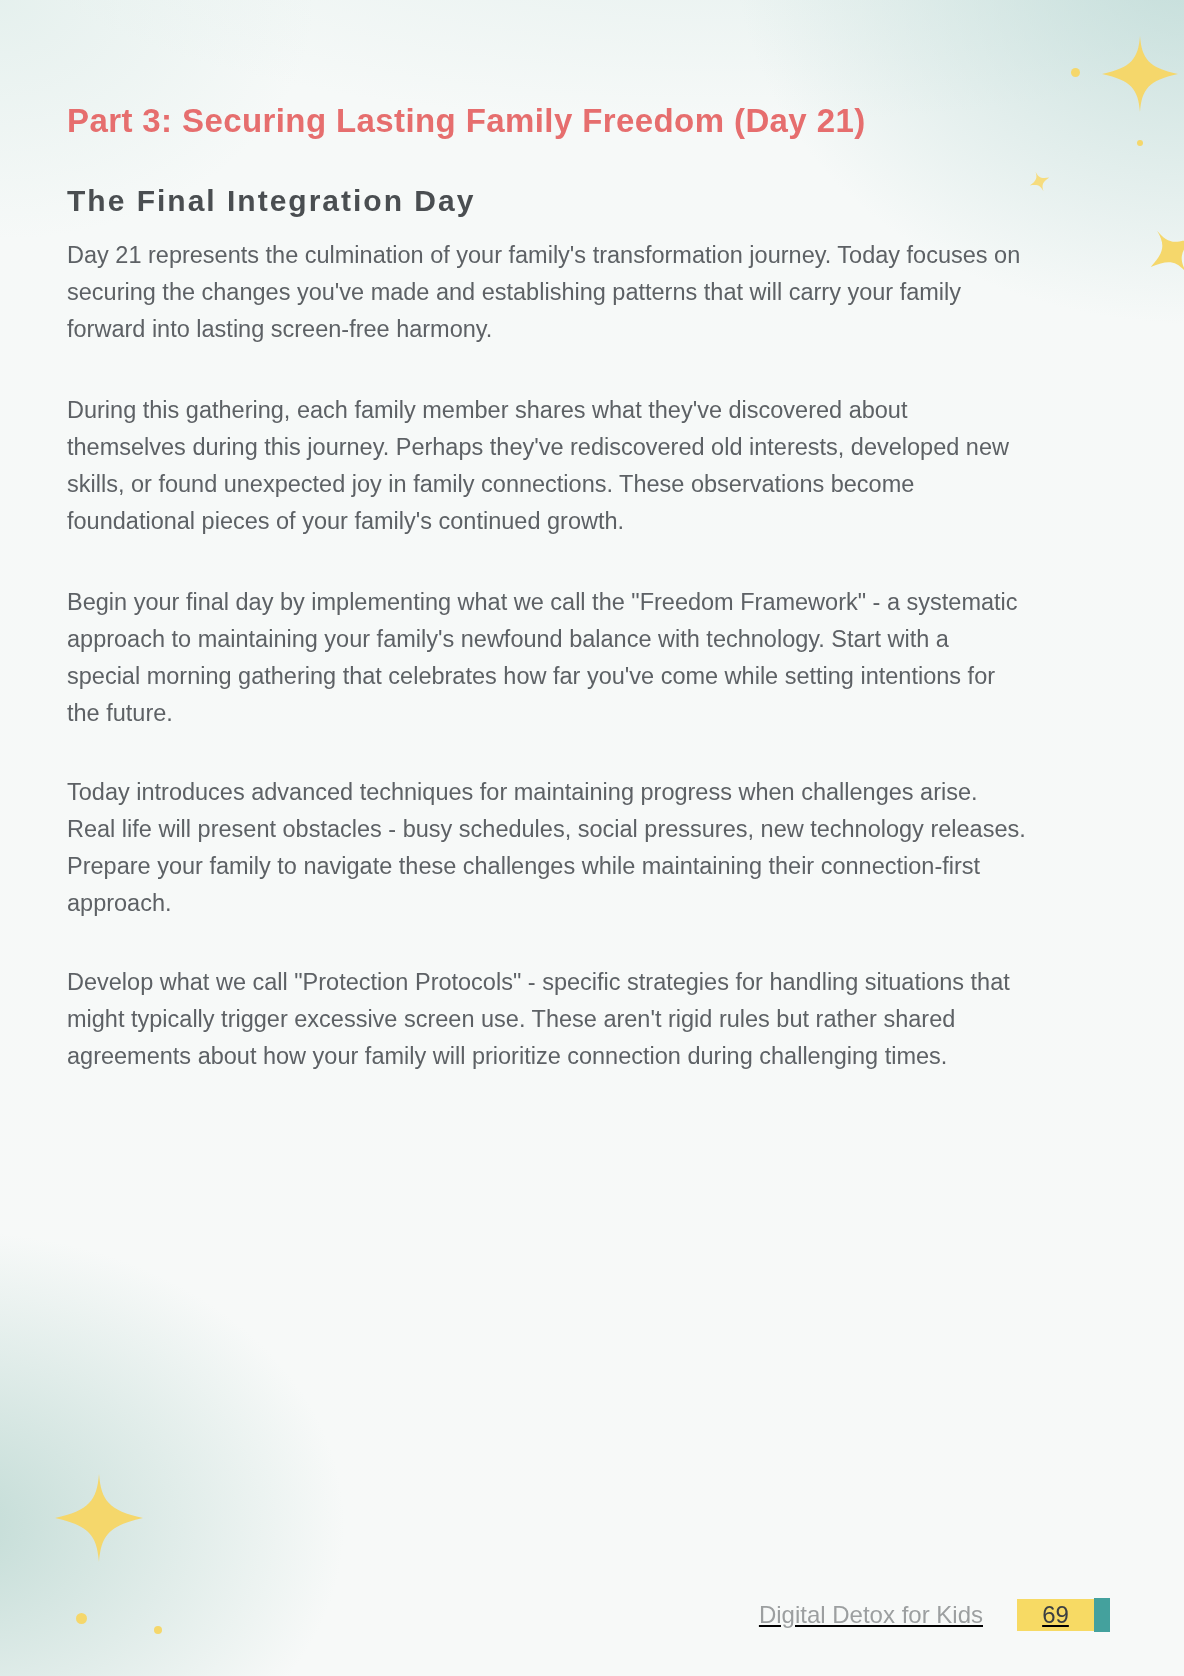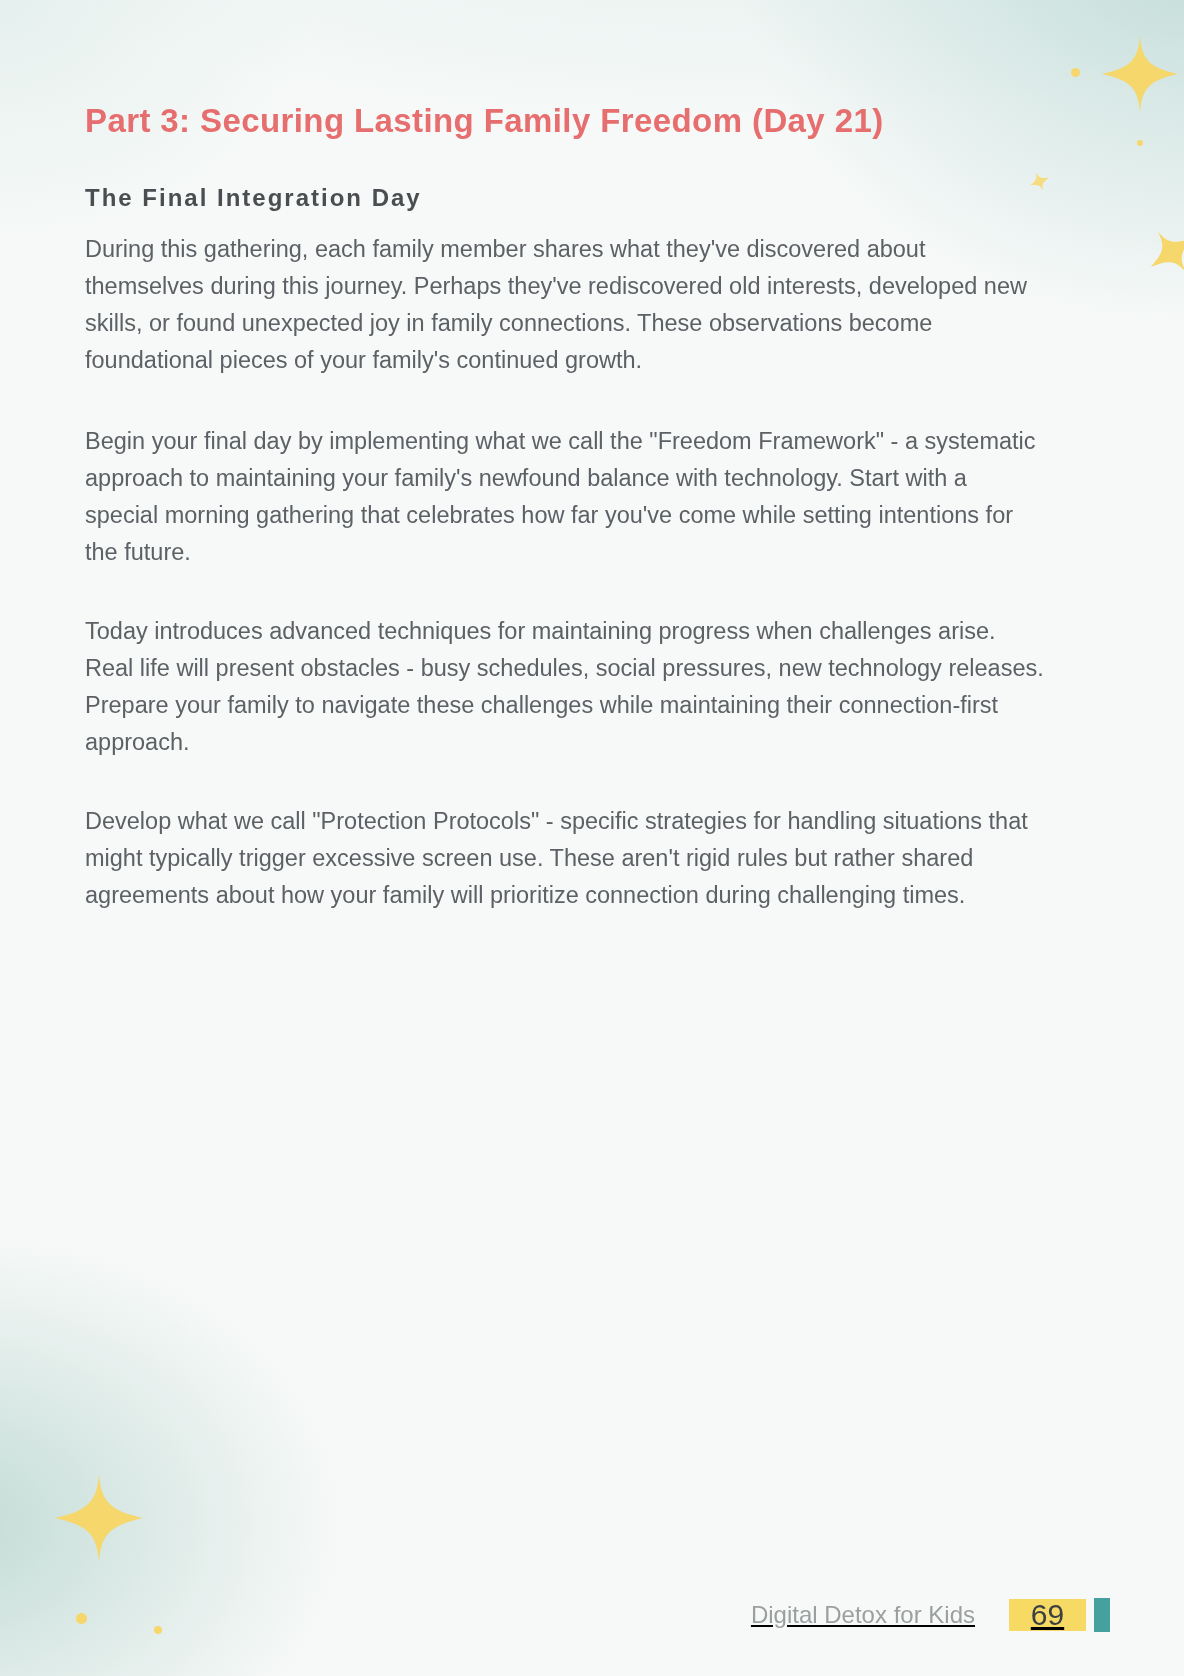--- a/index.html
+++ b/index.html
@@ -15,35 +15,35 @@
     background:
       radial-gradient(640px 520px at 101% -3%, rgba(186,216,212,0.85), rgba(186,216,212,0) 72%),
       radial-gradient(560px 420px at -4% 91%, rgba(181,212,205,0.80), rgba(181,212,205,0) 70%),
       radial-gradient(420px 320px at 0% 0%, rgba(204,227,222,0.40), rgba(204,227,222,0) 75%),
       radial-gradient(900px 260px at 60% -5%, rgba(210,230,226,0.45), rgba(210,230,226,0) 80%),
       linear-gradient(#f6f9f8, #f7f9f8);
   }
 
   .content {
     position: absolute;
-    left: 85px;
+    left: 67px;
     top: 102px;
     width: 960px;
   }
 
   .part-heading {
     font-size: 33px;
     font-weight: 700;
     letter-spacing: 0.4px;
     color: var(--accent, #e66e6e);
     margin-bottom: 44px;
   }
 
   .section-heading {
-    font-size: 24px;
+    font-size: 30px;
     font-weight: 700;
     letter-spacing: 2px;
     color: #4a4e51;
     margin: 0 0 19px 0;
   }
 
   .body-par {
     font-size: 23.5px;
     line-height: 37px;
     color: #5d6165;
@@ -70,25 +70,24 @@
   .footer-title {
     font-size: 24px;
     color: #9c9fa0;
     margin-right: 34px;
   }
   .page-badge {
     width: 77px;
     height: 32px;
     background: var(--badge-yellow, #f7da64);
     color: #3b3f42;
-    font-size: 30px;
+    font-size: 24px;
     display: flex;
     align-items: center;
     justify-content: center;
-    margin-right: 8px;
   }
   .teal-bar {
     width: 16px;
     height: 34px;
     background: var(--badge-teal, #44a19d);
   }
 </style>
 </head>
 <body>
 
@@ -110,20 +109,21 @@
     <path fill="#f5d76b" d="M50 0 C52.5 30 61 41.5 100 50 C61 58.5 52.5 70 50 100 C47.5 70 39 58.5 0 50 C39 41.5 47.5 30 50 0 Z"></path>
   </svg>
   <span class="deco dot" style="left:76px; top:1613px; width:11px; height:11px;"></span>
   <span class="deco dot" style="left:154px; top:1626px; width:8px; height:8px;"></span>
 
   <main class="content">
     <h1 class="part-heading">Part 3: Securing Lasting Family Freedom (Day 21)</h1>
 
     <section>
       <h2 class="section-heading">The Final Integration Day</h2>
+      <p class="body-par last-in-section">Day 21 represents the culmination of your family's transformation journey. Today focuses on securing the changes you've made and establishing patterns that will carry your family forward into lasting screen-free harmony.</p>
     </section>
 
     <section>
       <p class="body-par last-in-section">During this gathering, each family member shares what they've discovered about themselves during this journey. Perhaps they've rediscovered old interests, developed new skills, or found unexpected joy in family connections. These observations become foundational pieces of your family's continued growth.</p>
       <p class="body-par">Begin your final day by implementing what we call the "Freedom Framework" - a systematic approach to maintaining your family's newfound balance with technology. Start with a special morning gathering that celebrates how far you've come while setting intentions for the future.</p>
     </section>
 
     <section>
       <p class="body-par">Today introduces advanced techniques for maintaining progress when challenges arise. Real life will present obstacles - busy schedules, social pressures, new technology releases. Prepare your family to navigate these challenges while maintaining their connection-first approach.</p>
       <p class="body-par">Develop what we call "Protection Protocols" - specific strategies for handling situations that might typically trigger excessive screen use. These aren't rigid rules but rather shared agreements about how your family will prioritize connection during challenging times.</p>

